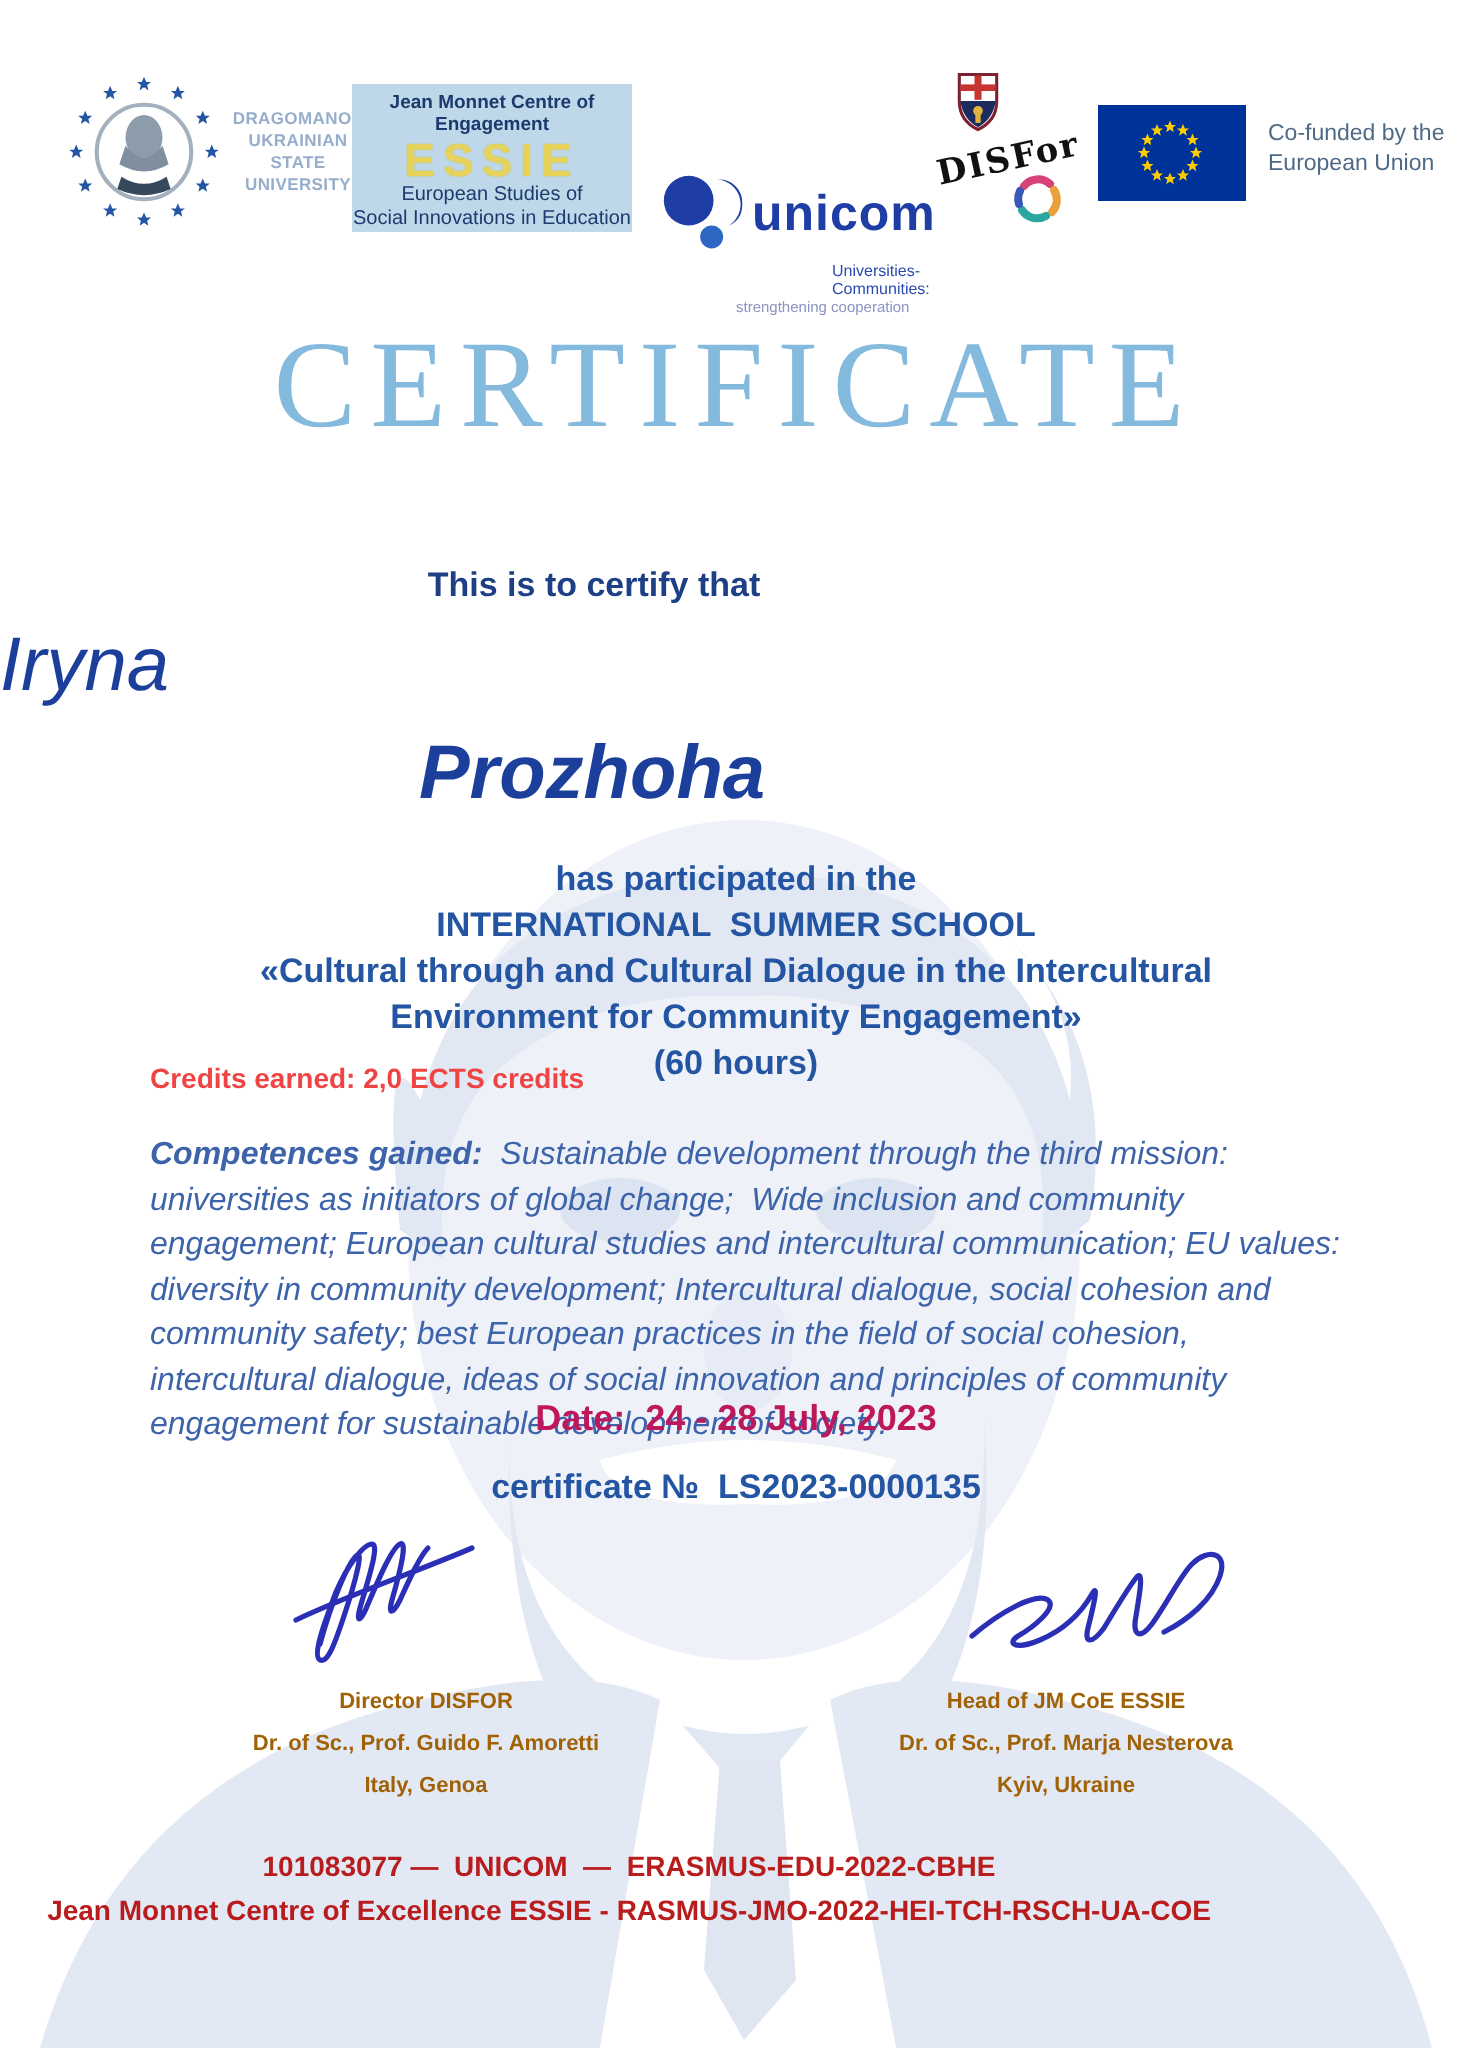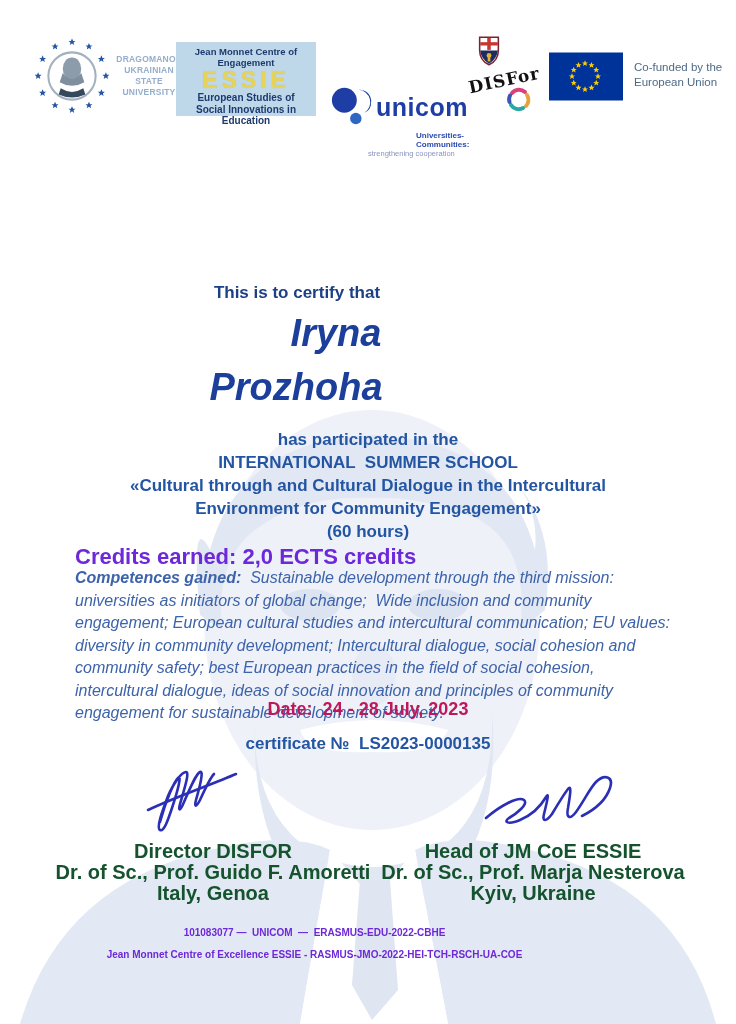--- a/index.html
+++ b/index.html
@@ -13,62 +13,62 @@
   
   #watermark { position:absolute; left:0; top:380px; width:736px; height:644px; z-index:0; pointer-events:none; }
 
   
   .hdr { position:absolute; top:0; left:0; width:736px; height:132px; z-index:2; }
   .drago { position:absolute; left:34px; top:38px; display:flex; align-items:center; gap:4px; }
   .drago-name { width:70px; text-align:center; font-size:8.5px; font-weight:bold; color:#96aecb; line-height:11px; letter-spacing:.2px; }
   .essie-box { position:absolute; left:176px; top:42px; width:140px; height:74px; background:#bed8ea; text-align:center; padding-top:4px; }
   .essie-l1 { font-size:9.5px; font-weight:bold; color:#1d3a6e; }
   .essie-acro { font-size:23px; font-weight:bold; color:#e7d35a; letter-spacing:4px; line-height:24px; text-shadow:0 0 1px #cbbd4e; }
-  .essie-l2 { font-size:10px; font-weight:bold; color:#1d3a6e; line-height:11.5px; }
+  .essie-l2 { font-size:10px; font-weight:normal; color:#1d3a6e; line-height:11.5px; }
   .unicom { position:absolute; left:330px; top:46px; width:140px; }
   .unicom-row { display:flex; align-items:center;margin-top:40px; }
   .unicom-word { font-size:25px; font-weight:800; color:#1e3ea6; letter-spacing:.5px; margin-left:2px; }
-  .unicom-tag1 { font-size:8px; font-weight:bold; color:#2b4bb0; margin-top:3px; margin-left:38px;padding-left:48px; }
+  .unicom-tag1 { font-size:8px; font-weight:normal; color:#2b4bb0; margin-top:3px; margin-left:38px;padding-left:48px; }
   .unicom-tag2 { font-size:7.5px; color:#8b93c2; margin-left:38px; }
   .disfor { position:absolute; left:466px; top:36px; width:86px; height:80px; }
   .disfor-word { position:absolute; left:2px; top:34px; transform:rotate(-12deg); font-family:"DejaVu Serif", serif; font-weight:bold; font-size:17px; color:#111; letter-spacing:1px; }
   .euflag { position:absolute; left:549px; top:52px; }
   .eu-text { position:absolute; left:634px; top:60px; font-size:11.5px; color:#4e6a86; line-height:15px; }
 
   
   .title { position:absolute; top:158px; left:0; width:736px; text-align:center;
     font-family:"Liberation Serif", serif; font-size:62px; font-weight:400;
     color:#84badd; letter-spacing:7px; z-index:2; }
   .certify { position:absolute; top:283px; left:0; width:594px; text-align:center;
     font-size:17px; font-weight:bold; color:#1d3f85; z-index:2; }
-  .name1 { position:absolute; top:312px; left:0; width:672px; text-align:center;
-    font-size:38px; font-weight:bold; font-style:italic; color:#1c3f9b; z-index:2; }
+  .name1 { position:absolute; top:312px; left:0; width:672px; 
+    font-size:38px; font-weight:normal; font-style:italic; color:#1c3f9b; z-index:2; }
   .name2 { position:absolute; top:366px; left:0; width:592px; text-align:center;
     font-size:38px; font-weight:bold; font-style:italic; color:#1c3f9b; z-index:2; }
   .partic { position:absolute; top:428px; left:0; width:736px; text-align:center;
     font-size:17px; font-weight:bold; color:#2355a3; line-height:23px; z-index:2; }
-  .credits { position:absolute; top:531px; left:75px; font-size:22px; font-weight:bold; color:#6d28d9; z-index:2;margin-top:13px; }
+  .credits { position:absolute; top:531px; left:75px; font-size:14px; font-weight:bold; color:#ef4444; z-index:2; }
   .compet { position:absolute; top:567px; left:75px; width:601px; font-size:16px;
     font-style:italic; color:#3d63aa; line-height:22.5px; z-index:2; }
   .compet b { font-weight:bold; }
   .dateline { position:absolute; top:699px; left:0; width:736px; text-align:center;
     font-size:18px; font-weight:bold; color:#be185d; z-index:2; }
   .certno { position:absolute; top:734px; left:0; width:736px; text-align:center;
     font-size:17px; font-weight:bold; color:#2355a3; z-index:2; }
 
   
   .sig-img-left { position:absolute; left:138px; top:760px; z-index:2; }
   .sig-img-right { position:absolute; left:478px; top:772px; z-index:2; }
-  .sigblock { position:absolute; z-index:2; text-align:center; font-size:20px; font-weight:bold; color:#14532d; line-height:21px; }
+  .sigblock { position:absolute; z-index:2; text-align:center; font-size:11px; font-weight:bold; color:#a16207; line-height:21px; }
   .sig-left { left:48px; top:841px; width:330px; }
   .sig-right { left:368px; top:841px; width:330px; }
 
   
   .footer { position:absolute; top:922px; left:0; width:629px; text-align:center;
-    font-size:10px; font-weight:bold; color:#6d28d9; line-height:22px; z-index:2; }
+    font-size:14px; font-weight:bold; color:#b91c1c; line-height:22px; z-index:2; }
 </style>
 </head>
 <body>
 
 <div class="page">
 
   <svg id="watermark" viewBox="0 0 736 644">
     <ellipse cx="372" cy="240" rx="168" ry="210" fill="#eef1f8"></ellipse>
     <path d="M210,170 Q240,60 372,55 Q505,60 535,170 Q540,120 500,85 Q560,140 545,230 L520,250 Q530,170 480,140 Q420,115 372,118 Q300,115 255,150 Q215,180 222,250 L200,235 Q190,130 210,170 Z" fill="#e2e8f3"></path>
     <ellipse cx="310" cy="225" rx="30" ry="16" fill="#dde4f1"></ellipse>
@@ -169,20 +169,21 @@
         <use href="#eust" x="36" y="11"></use>
       <use href="#eust" x="42.5" y="12.74"></use>
         <use href="#eust" x="47.26" y="17.5"></use>
     </svg>
     <div class="eu-text">
       <div>Co-funded by the</div>
       <div>European Union</div>
     </div>
   </div>
 
+  <div class="title">CERTIFICATE</div>
 
   <div class="certify">This is to certify that</div>
 
   <div class="name1">Iryna</div>
   <div class="name2">Prozhoha</div>
 
   <div class="partic">
     <div class="pre">has participated in the</div>
     <div class="pre">INTERNATIONAL  SUMMER SCHOOL</div>
     <div class="pre">«Cultural through and Cultural Dialogue in the Intercultural</div>

